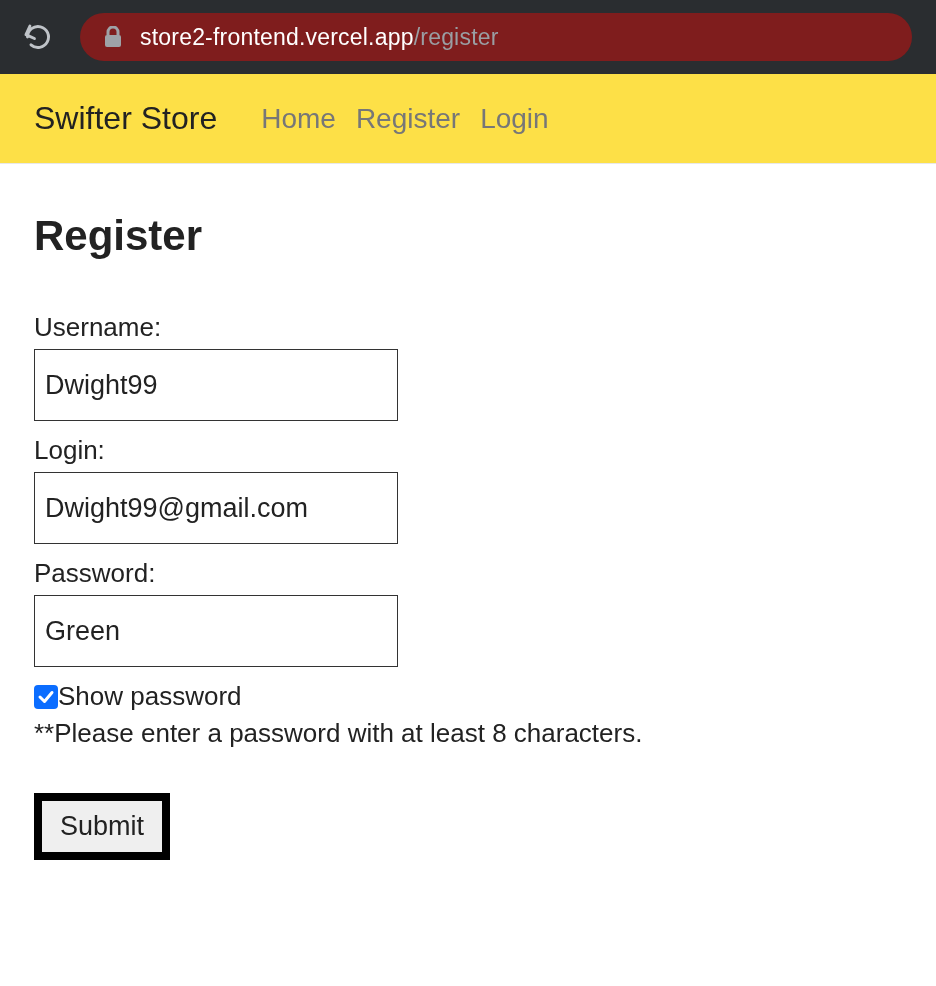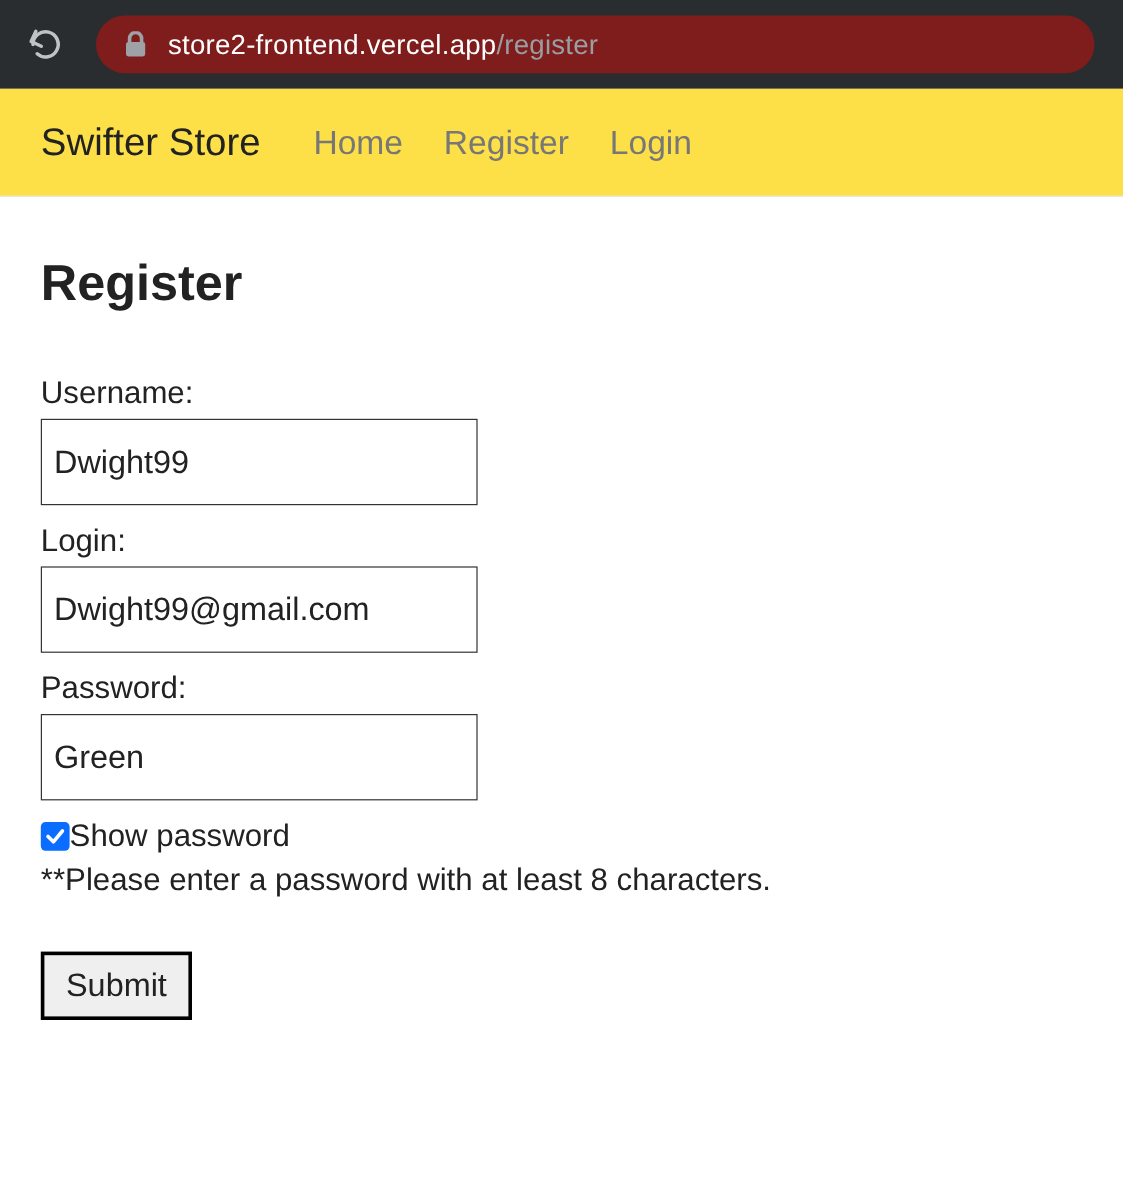--- a/index.html
+++ b/index.html
@@ -57,21 +57,21 @@
       gap: 44px;
       border-bottom: 1px solid #e8e8e8;
     }
     .brand {
       font-size: 32px;
       font-weight: 500;
       color: #222;
     }
     .nav {
       display: flex;
-      gap: 34px;
+      gap: 20px;
     }
     .nav a {
       font-size: 28px;
       color: #777;
       text-decoration: none;
     }
     .main {
       padding: 48px 34px;
     }
     .page-title {
@@ -122,21 +122,21 @@
     .hint-text {
       font-size: 26px;
       color: #222;
       margin-top: 6px;
     }
     .submit-btn {
       margin-top: 44px;
       padding: 10px 18px;
       font-size: 27px;
       background: #efefef;
-      border: 3px solid #000000;
+      border: 8px solid #000000;
       color: #222;
       cursor: pointer;
     }
   </style>
 </head>
 <body>
 
 <div class="browser-chrome">
   <div class="reload-btn">
     <svg width="28" height="28" viewBox="0 0 24 24" fill="none" stroke="#bfc3c8" stroke-width="2.5" stroke-linecap="round" stroke-linejoin="round">

